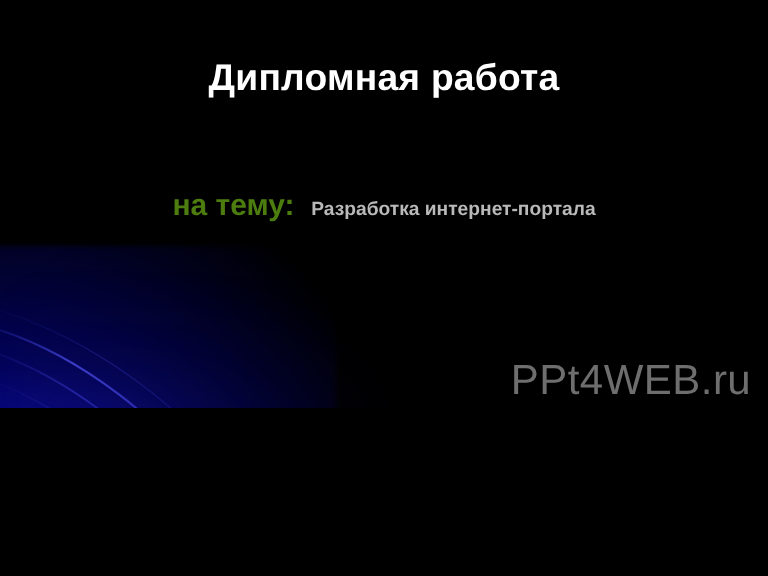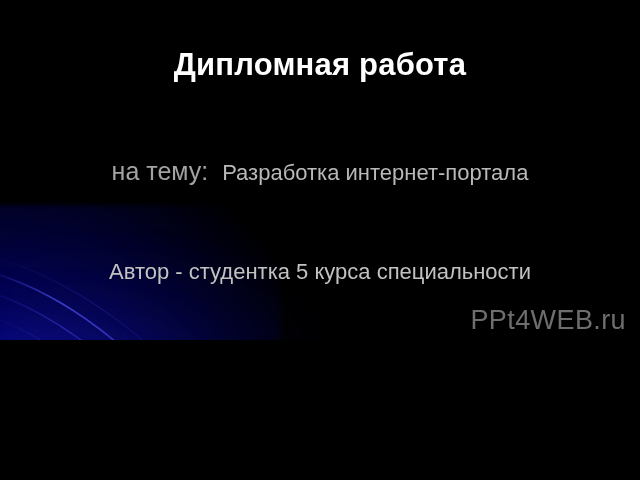--- a/index.html
+++ b/index.html
@@ -97,29 +97,29 @@
     top: 155px;
     text-align: center;
     line-height: 1.28;
   }
 
   .subject-line {
     white-space: nowrap;
   }
 
   .lead-label {
-    color: #a3a3a3;
+    color: #4d7c0f;
     font-size: 25px;
-    font-weight: normal;
+    font-weight: bold;
   }
 
   .subject-text {
     color: #b9b9b9;
-    font-size: 22px;
-    font-weight: normal;
+    font-size: 16px;
+    font-weight: bold;
   }
 
   #author-block {
     position: absolute;
     left: 0;
     right: 0;
     top: 256px;
     text-align: center;
     color: #c2c2c2;
     font-size: 22px;
@@ -128,21 +128,21 @@
 
   .author-line {
     white-space: nowrap;
   }
 
   #watermark {
     position: absolute;
     right: 14px;
     bottom: 6px;
     color: #6e6e6e;
-    font-size: 27px;
+    font-size: 35px;
     font-weight: normal;
     letter-spacing: 0.4px;
     line-height: 1;
     white-space: nowrap;
   }
 </style>
 </head>
 <body>
 
 <div id="slide">
@@ -185,18 +185,17 @@
     </svg>
   </div>
 
   <div id="title">Дипломная работа</div>
 
   <div id="subject-block">
     <div class="subject-line"><span class="lead-label">на тему:&nbsp;&nbsp;</span><span class="subject-text">Разработка интернет-портала</span></div>
   </div>
 
   <div id="author-block">
-    <div class="author-line">Автор - студентка 5 курса специальности</div>
   </div>
 
   <div id="watermark">PPt4WEB.ru</div>
 
 </div>
 
 </body></html>

